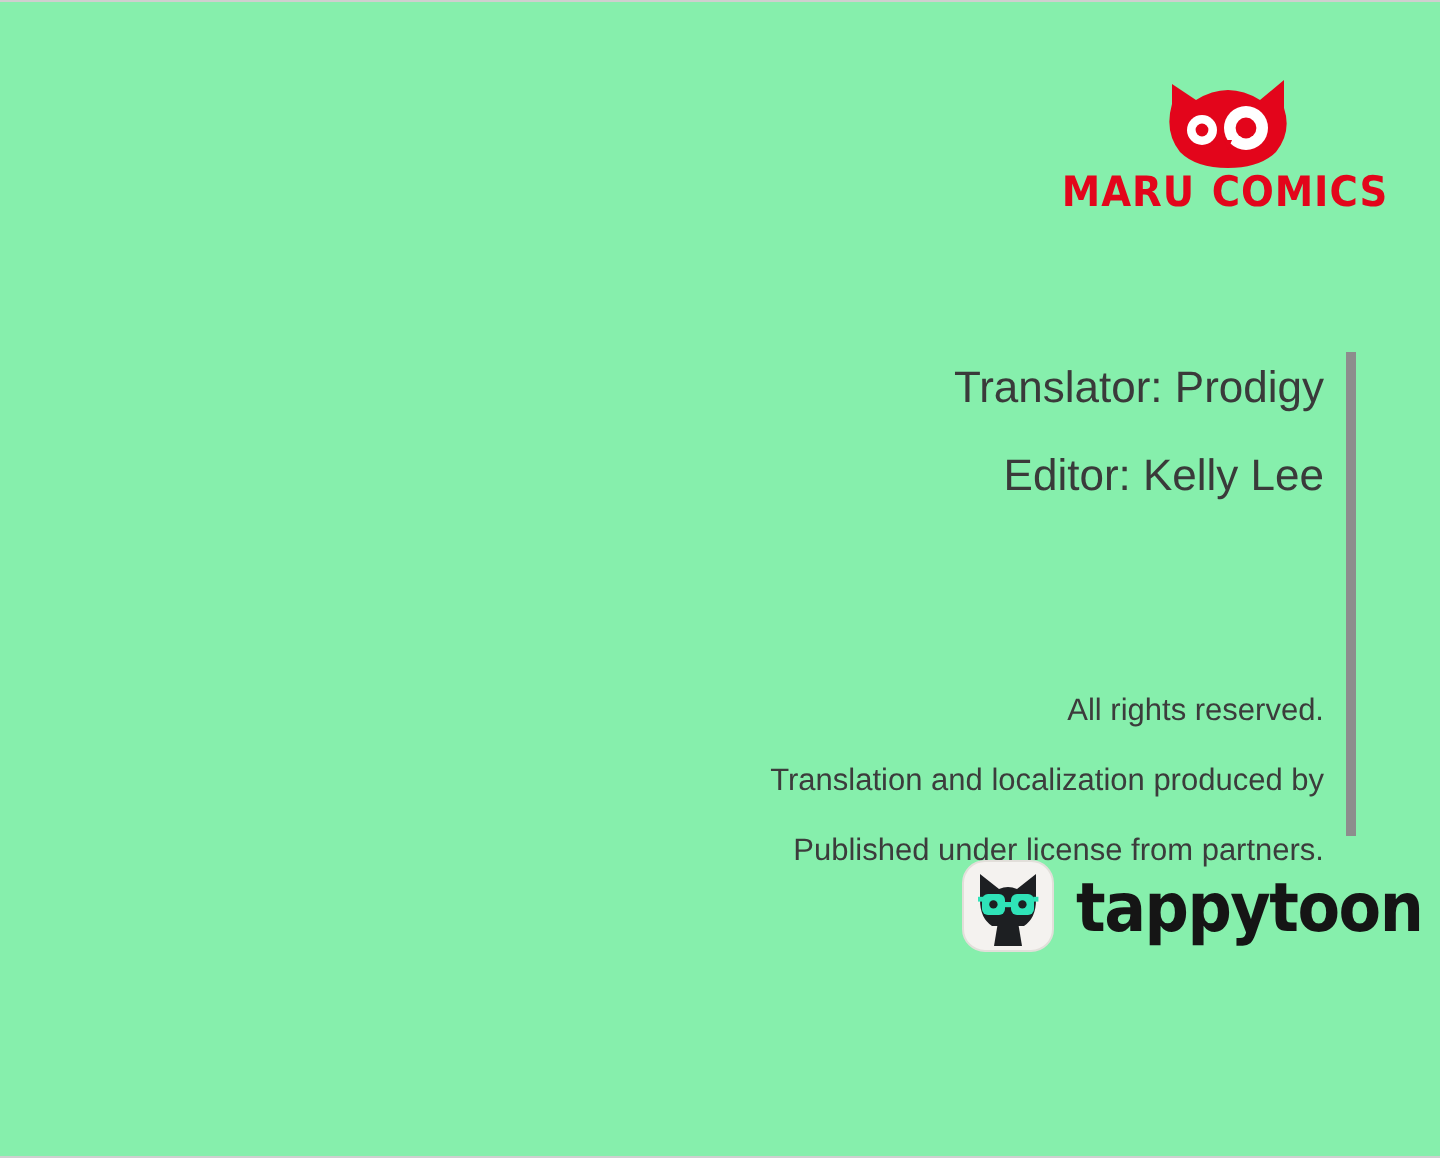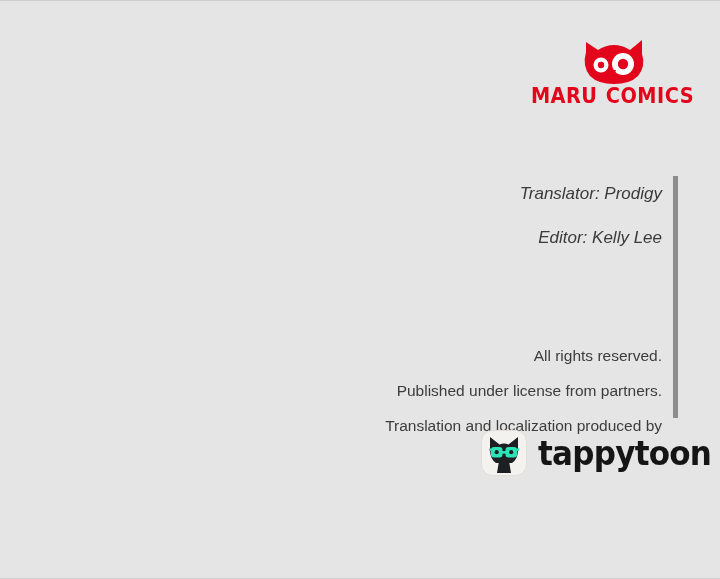--- a/index.html
+++ b/index.html
@@ -7,21 +7,21 @@
     padding: 0;
     background: #ffffff;
   }
   body {
     font-family: "Liberation Sans", sans-serif;
   }
   #page {
     position: relative;
     width: 720px;
     height: 579px;
-    background: #e5e5e5;
+    background: #86efac;
     overflow: hidden;
   }
   
   .edge-line {
     position: absolute;
     left: 0;
     width: 720px;
     height: 1px;
     background: #cfcfcf;
   }
@@ -75,26 +75,25 @@
   
   #credits-block {
     position: absolute;
     left: 250px;
     top: 172px;
     width: 412px;
     text-align: right;
   }
   .credit-line {
     font-family: "Liberation Sans", sans-serif;
-    font-size: 17px;
+    font-size: 22px;
     font-weight: 400;
     color: #3a3a3a;
     line-height: 44px;
     white-space: nowrap;
-    font-style: italic;
   }
   
   #divider-bar {
     position: absolute;
     left: 673px;
     top: 176px;
     width: 5px;
     height: 242px;
     background: #8d8d8d;
   }
@@ -178,22 +177,22 @@
 
   <div id="credits-block">
     <div class="credit-line">Translator: Prodigy</div>
     <div class="credit-line">Editor: Kelly Lee</div>
   </div>
 
   <div id="divider-bar"></div>
 
   <div id="fineprint-block">
     <div class="fineprint-line">All rights reserved.</div>
+    <div class="fineprint-line">Translation and localization produced by</div>
     <div class="fineprint-line">Published under license from partners.</div>
-    <div class="fineprint-line">Translation and localization produced by</div>
   </div>
 
   <div id="tappytoon-logo">
 
     <svg id="tappytoon-icon" viewBox="0 0 46 46" aria-hidden="true">
       <rect x="0.5" y="0.5" width="45" height="45" rx="11" ry="11" fill="#f4f2ef" stroke="#e2dfda" stroke-width="1"></rect>
 
       <path d="M9 20 L9 7 L18.5 14.5 Q23 12.5 27.5 14.5 L37 7 L37 20 Q37 29 31 33 L15 33 Q9 29 9 20 Z" fill="#1d1f22"></path>
 
       <path d="M18 31 L28 31 L30 43 L16 43 Z" fill="#1d1f22"></path>

